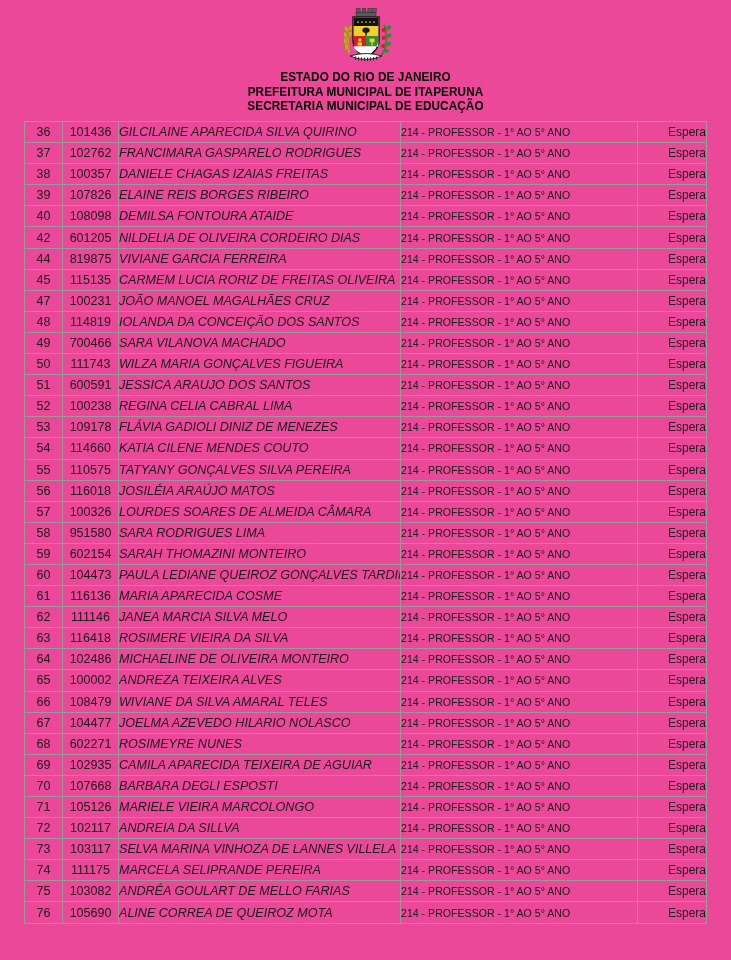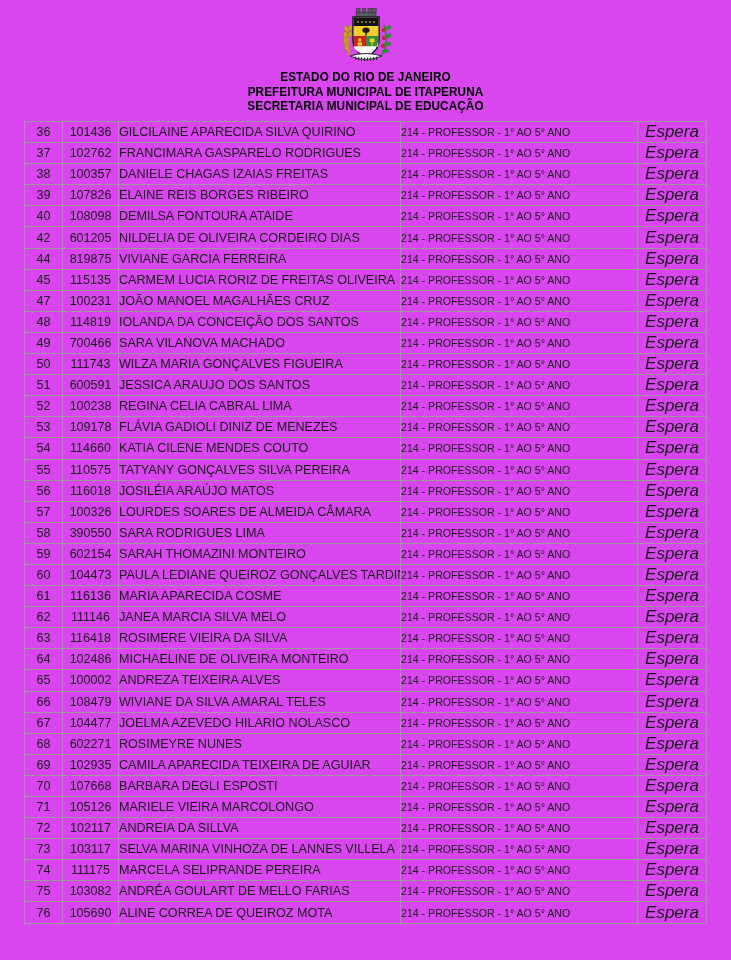--- a/index.html
+++ b/index.html
@@ -11,21 +11,21 @@
     width: 731px;
     height: 960px;
     font-family: "Liberation Sans", sans-serif;
     color: #000000;
     overflow: hidden;
   }
   .page {
     position: relative;
     width: 731px;
     height: 960px;
-    background: #d946ef;
+    background: #ec4899;
   }
 
   
   .header {
     padding-top: 6px;
     text-align: center;
   }
   .crest {
     display: block;
     margin: 0 auto;
@@ -81,33 +81,33 @@
   }
   td.mat {
     text-align: center;
     font-size: 12.5px;
   }
   td.nome {
     text-align: left;
     font-size: 12.6px;
     padding-left: 5px;
     letter-spacing: -0.02px;
+    font-style: italic;
   }
   td.cargo {
     text-align: left;
     font-size: 10.6px;
     padding-left: 6px;
     color: #222;
     margin-left: 38px;
   }
   td.stat {
-    text-align: center;
-    font-size: 17px;
+    text-align: right;
+    font-size: 12px;
     padding-left: 7px;
-    font-style: italic;
   }
 </style>
 </head>
 <body>
 
 <div class="page">
 
   <div class="header">
 
     <svg class="crest" viewBox="0 0 56 60">
@@ -336,21 +336,21 @@
           </tr>
           <tr>
             <td class="seq">57</td>
             <td class="mat">100326</td>
             <td class="nome">LOURDES SOARES DE ALMEIDA CÂMARA</td>
             <td class="cargo">214 - PROFESSOR - 1° AO 5° ANO</td>
             <td class="stat">Espera</td>
           </tr>
           <tr>
             <td class="seq">58</td>
-            <td class="mat">390550</td>
+            <td class="mat">951580</td>
             <td class="nome">SARA RODRIGUES LIMA</td>
             <td class="cargo">214 - PROFESSOR - 1° AO 5° ANO</td>
             <td class="stat">Espera</td>
           </tr>
           <tr>
             <td class="seq">59</td>
             <td class="mat">602154</td>
             <td class="nome">SARAH THOMAZINI MONTEIRO</td>
             <td class="cargo">214 - PROFESSOR - 1° AO 5° ANO</td>
             <td class="stat">Espera</td>

